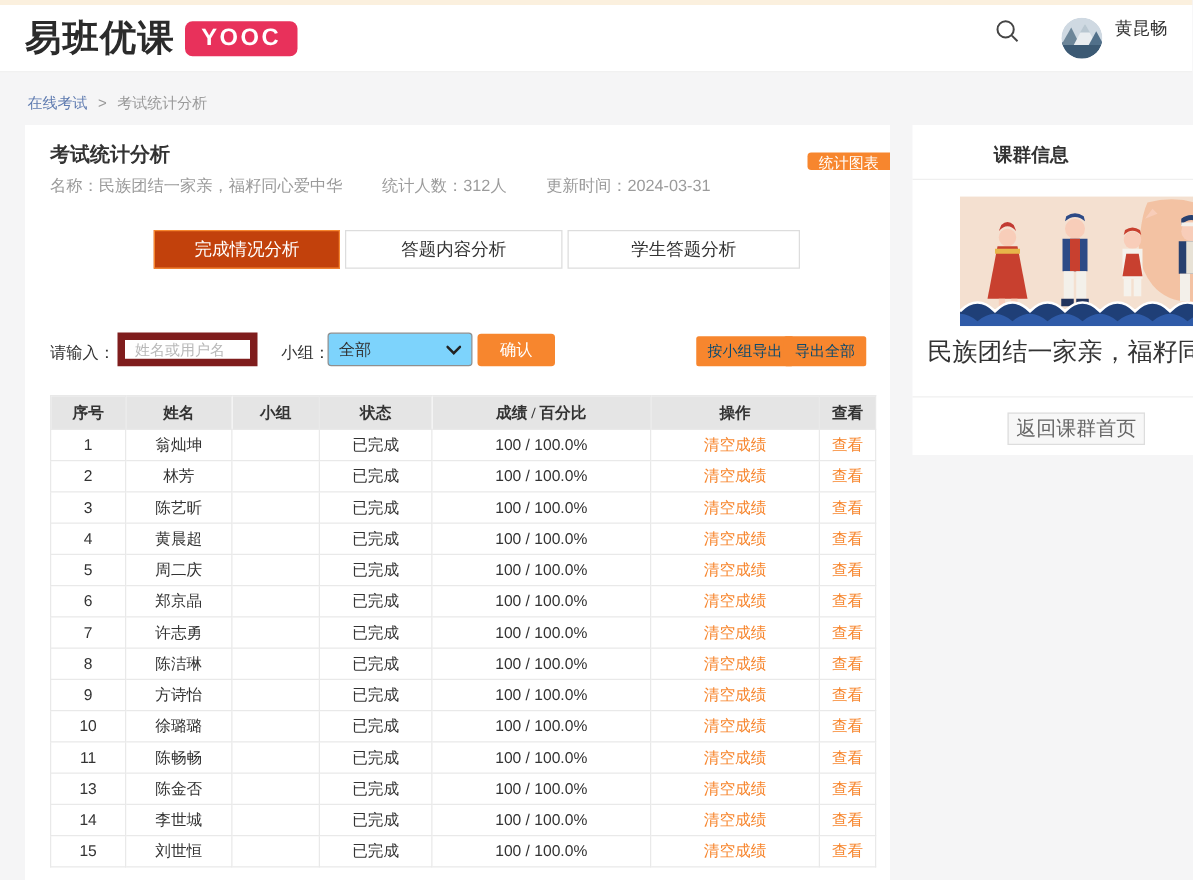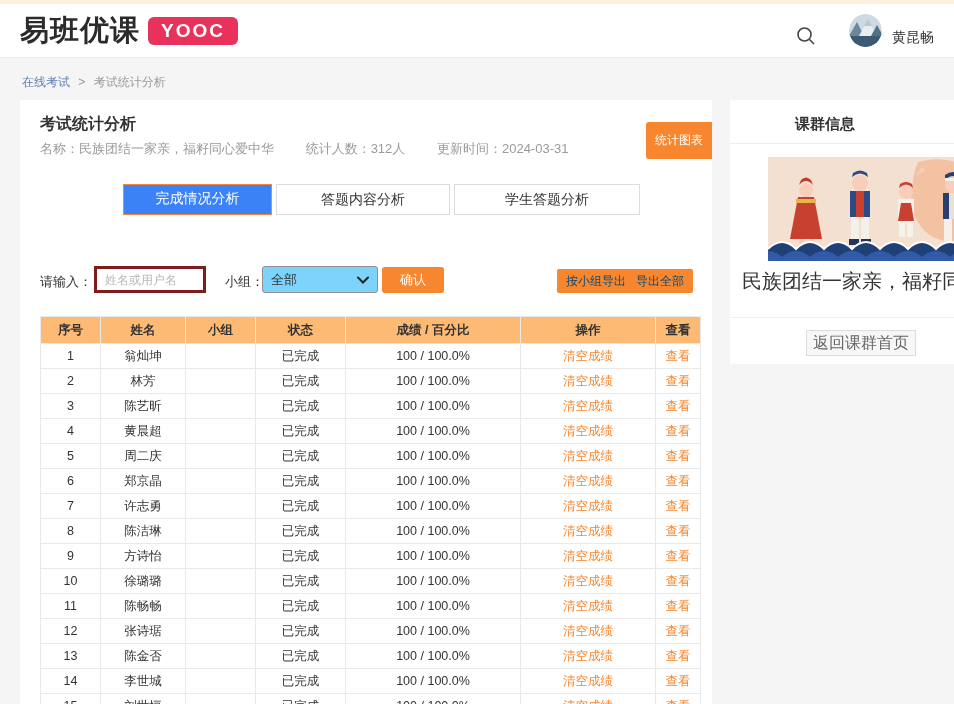--- a/index.html
+++ b/index.html
@@ -10,67 +10,67 @@
   .topstrip { height:4px; background:#fbf0de; }
   .header { position:relative; height:54px; background:#fff; border-bottom:1px solid #ededed;
     display:flex; align-items:center; padding:0 20px; }
   .logo { display:flex; align-items:center; cursor:pointer; }
   .logo-text { font-size:29px; font-weight:bold; color:#2b2b2b; letter-spacing:1px; }
   .logo-badge { margin-left:8px; background:#e8315b; color:#fff; font-weight:bold;
     font-size:19px; padding:3px 13px; border-radius:6px; letter-spacing:2px; }
   .nav { display:flex; margin-left:28px; }
   .nav-item { position:relative; font-size:15px; color:#333; padding:8px 0; margin-right:40px; cursor:pointer; white-space:nowrap; }
   .nav-item .signal { position:absolute; top:-2px; right:-14px; }
-  .header-right { margin-left:auto; display:flex; align-items:flex-end; }
+  .header-right { margin-left:auto; display:flex; align-items:flex-start; }
   .search-btn { width:22px; height:22px; cursor:pointer; margin-right:32px; }
   .avatar { width:33px; height:33px; border-radius:50%; overflow:hidden; cursor:pointer; flex:0 0 auto; }
   .username { margin-left:10px; font-size:14px; color:#333; cursor:pointer; white-space:nowrap; }
 
   
   .breadcrumb { position:absolute; left:22px; top:74px; font-size:12px; color:#999; }
   .breadcrumb .link { color:#5f7bb0; cursor:pointer; }
   .breadcrumb .sep { margin:0 5px; color:#999; }
 
   
   .main-card { position:absolute; left:20px; top:100px; width:692px; height:604px; background:#fff; }
   .mc-title { position:absolute; left:20px; top:14px; font-size:16px; font-weight:bold; color:#333; }
   .mc-meta { position:absolute; left:20px; top:40px; font-size:13px; color:#9b9b9b; }
   .mc-meta .gap { display:inline-block; width:28px; }
-  .chart-btn { position:absolute; right:0; top:22px; width:66px; height:37px; background:#f7862e;
+  .chart-btn { position:absolute; right:0; top:22px; width:66px; height:14px; background:#f7862e;
     color:#fff; border:none; font-size:12px; border-radius:3px 0 0 3px; cursor:pointer; }
 
   .tabs { position:absolute; left:103px; top:84px; display:flex; }
   .tab { height:31px; line-height:29px; text-align:center; font-size:14px; background:#fff;
     border:1px solid #ddd; color:#333; margin-right:4px; cursor:pointer; }
   .tab.t0 { width:149px; } .tab.t1 { width:186px; } .tab.t2 { width:174px; }
-  .tab.active { background:#3b82f6; border-color:#f7862e; color:#fff;font-family:Liberation Mono, monospace; }
+  .tab.active { background:#c2410c; border-color:#f7862e; color:#fff; }
 
   
   .filter { position:absolute; left:0; top:166px; width:100%; height:28px; }
   .f-label { position:absolute; top:7px; font-size:13px; color:#333; }
   .lbl-input { left:20px; } .lbl-group { left:205px; }
-  .name-input { position:absolute; left:74px; top:0; width:112px; height:27px; border:3px solid #7f1d1d;
+  .name-input { position:absolute; left:74px; top:0; width:112px; height:27px; border:6px solid #7f1d1d;
     padding:0 8px; font-size:12px; color:#c2410c; background:#fff; }
   .name-input::placeholder { color:#b8b8b8; }
   .group-select { position:absolute; left:242px; top:0; width:116px; height:27px; border:1px solid #8f8f8f;
     border-radius:3px; background:#7dd3fc; font-size:13px; color:#333; display:flex; align-items:center;
     padding:0 8px; cursor:pointer; }
   .group-select svg { margin-left:auto; }
   .confirm-btn { position:absolute; left:362px; top:1px; width:62px; height:26px; background:#f7862e;
     color:#fff; border:none; font-size:13px; border-radius:3px; cursor:pointer; }
   .export-group-btn,.export-all-btn { position:absolute; top:3px; height:24px; background:#f7862e; color:#0c4a6e;
     border:none; font-size:12px; border-radius:2px; cursor:pointer; padding:0 9px; }
   .export-group-btn { right:77px; } .export-all-btn { right:19px; }
 
   
   .table-wrap { position:absolute; left:20px; top:216px; width:660px; }
   table { width:660px; border-collapse:collapse; table-layout:fixed; }
   th,td { border:1px solid #e9e9e9; text-align:center; font-size:12.5px; color:#333;
     height:25px; padding:0 2px; overflow:hidden; white-space:nowrap; }
-  th { height:27px; font-weight:bold; background:#fdba74; }
+  th { height:27px; font-weight:bold; background:#e5e5e5;font-family:Liberation Serif, serif; }
   col.c0{width:60px;} col.c1{width:85px;} col.c2{width:70px;} col.c3{width:90px;}
   col.c4{width:175px;} col.c5{width:135px;} col.c6{width:45px;}
   .link-orange { color:#f7862e; cursor:pointer; text-decoration:none; }
 
   
   .side-card { position:absolute; left:730px; top:100px; width:300px; height:264px; background:#fff; }
   .sc-title { position:absolute; left:20px; top:15px; font-size:15px; font-weight:bold; color:#333;margin-left:45px; }
   .sc-div1 { position:absolute; left:0; top:43px; width:100%; height:1px; background:#efefef; }
   .sc-img { position:absolute; left:38px; top:57px; width:232px; height:104px; overflow:hidden; cursor:pointer; }
   .sc-name { position:absolute; left:12px; top:168px; width:286px; font-size:20px; color:#333;
@@ -268,29 +268,20 @@
           <tr>
             <td>11</td>
             <td>陈畅畅</td>
             <td></td>
             <td>已完成</td>
             <td>100 / 100.0%</td>
             <td><span class="link-orange">清空成绩</span></td>
             <td><span class="link-orange">查看</span></td>
           </tr>
           <tr>
-            <td>12</td>
-            <td>张诗琚</td>
-            <td></td>
-            <td>已完成</td>
-            <td>100 / 100.0%</td>
-            <td><span class="link-orange">清空成绩</span></td>
-            <td><span class="link-orange">查看</span></td>
-          </tr>
-          <tr>
             <td>13</td>
             <td>陈金否</td>
             <td></td>
             <td>已完成</td>
             <td>100 / 100.0%</td>
             <td><span class="link-orange">清空成绩</span></td>
             <td><span class="link-orange">查看</span></td>
           </tr>
           <tr>
             <td>14</td>

